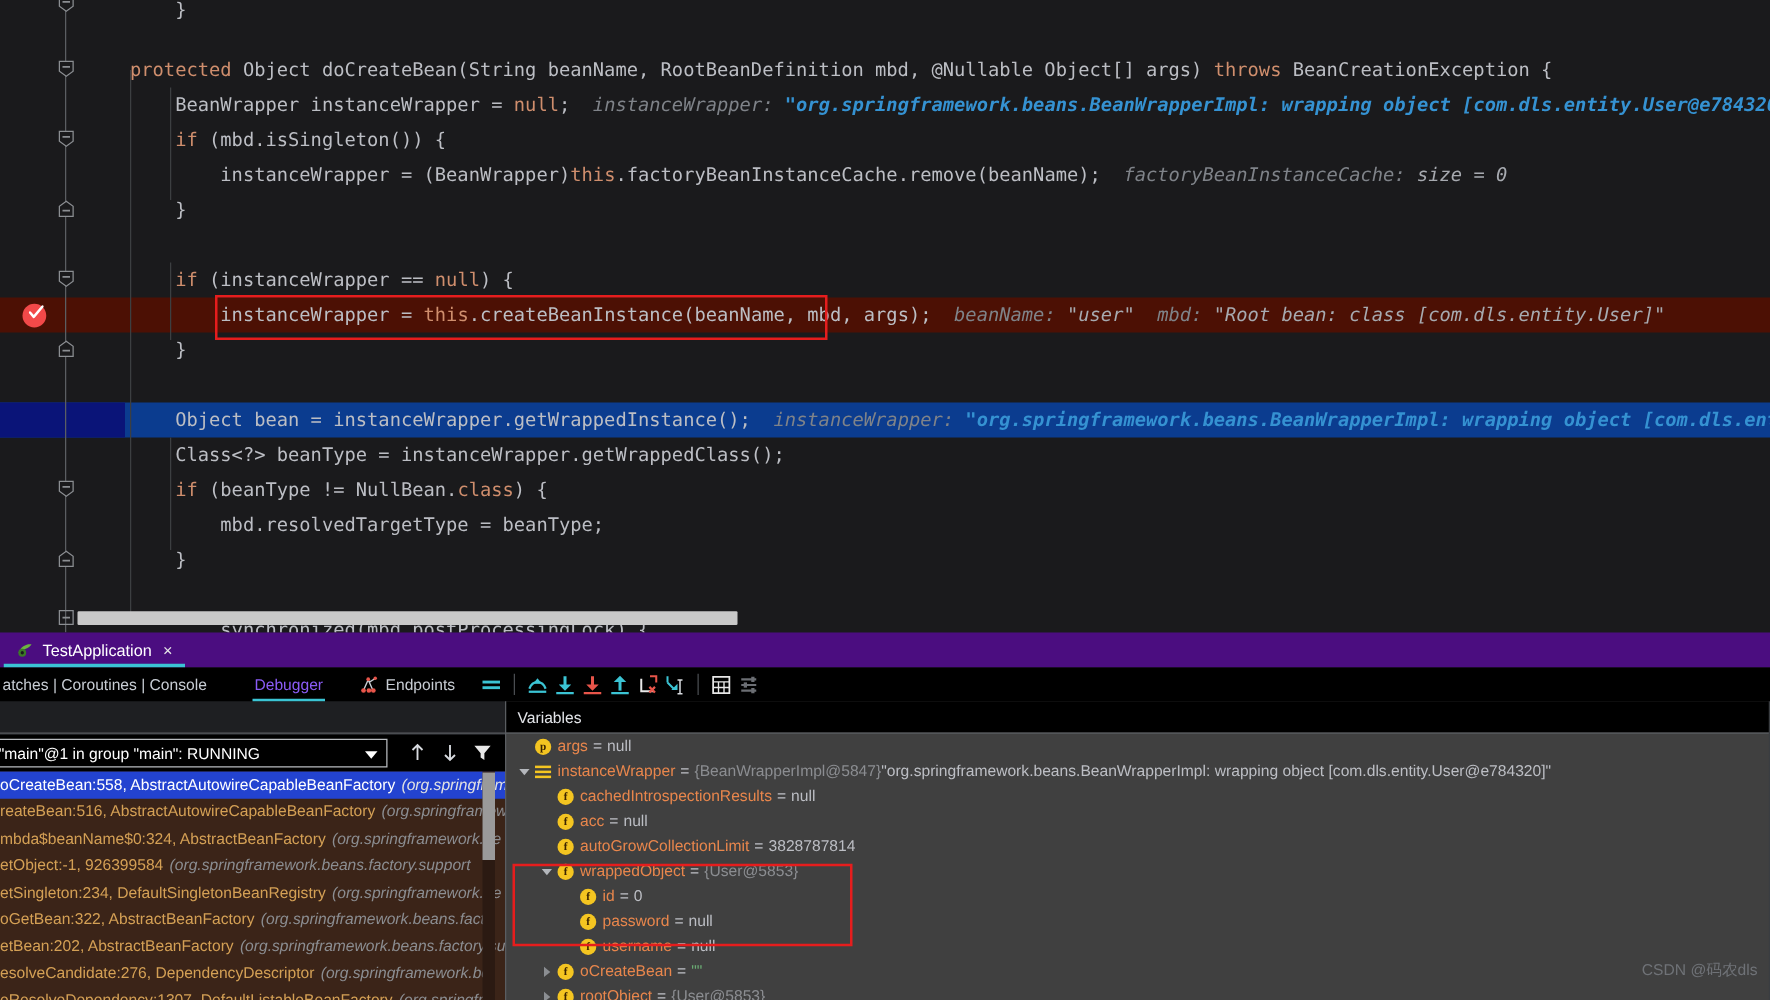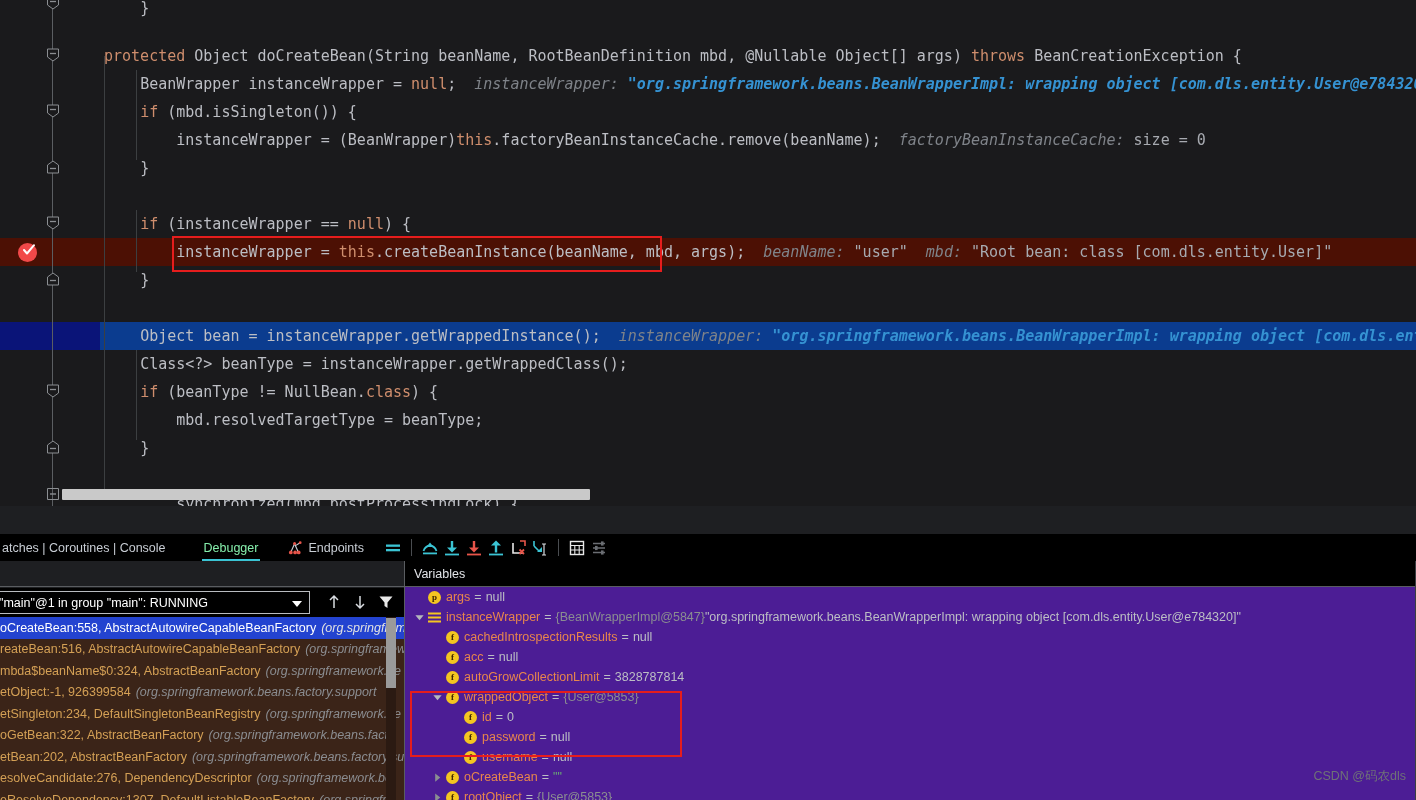--- a/index.html
+++ b/index.html
@@ -50,21 +50,21 @@
     position: absolute; left: 104px; z-index: 3;
     color: #bcbec4; white-space: pre;
   }
   .ind-guide {
     position: absolute; width: 1px; background: #3c3f41; z-index: 2;
   }
 
   .kw  { color: #cf8e6d; }
   .hintv { color: #7f8389; font-style: italic; }
   .hintb { color: #3592d2; font-style: italic; font-weight: bold; }
-  .hinton { color: #a7aab0; }
+  .hinton { color: #a7aab0; font-style: italic; }
 
   .red-box {
     position: absolute; border: 2px solid #e61d1d; z-index: 10;
     pointer-events: none;
   }
 
   .h-scroll {
     position: absolute; left: 62px; top: 489px; width: 528px; height: 11px;
     background: #c9c9c9; z-index: 11; border-radius: 1px;
   }
@@ -91,21 +91,21 @@
   
   .dbar {
     position: absolute; left: 0; top: 534px; width: 1416px; height: 27px;
     background: #000000; z-index: 20;
     display: flex; align-items: center;
   }
   .dtab {
     color: #c8cdd4; font-size: 12.5px; padding: 0 8px; height: 27px;
     display:flex; align-items:center; position: relative; white-space:nowrap;
   }
-  .dtab.sel { color: #86efac; }
+  .dtab.sel { color: #8b5cf6; }
   .dtab.sel .ul { position:absolute; left:6px; right:6px; bottom:0; height:2px; background:#3bc4d4; }
   .ep-ico { width:15px; height:15px; margin-right:5px; display:block; }
   .tb-sep { width:1px; height:17px; background:#4a4d51; margin:0 7px; }
   .tb-btn { width: 22px; height: 22px; display:flex; align-items:center; justify-content:center; }
   .tb-btn svg { display:block; }
 
   
   .panes { position:absolute; left:0; top:561px; width:1416px; height:239px; z-index: 20; }
 
   .pane-head {
@@ -113,21 +113,21 @@
     display:flex; align-items:center;
   }
   .ptab {
     color:#c8cdd4; font-size:12.5px; padding:0 10px; height:25px;
     display:flex; align-items:center; position:relative; white-space:nowrap;
   }
   .ptab.sel { color:#ffffff; }
   .ptab.sel .ul { position:absolute; left:4px; right:4px; bottom:0; height:2px; background:#3bc4d4; }
 
   .frames-pane { position:absolute; left:0; top:0; width:404px; height:239px; }
-  .vars-pane  { position:absolute; left:404px; top:0; width:1012px; height:239px; background:#4c1d95; }
+  .vars-pane  { position:absolute; left:404px; top:0; width:1012px; height:239px; background:#404040; }
   .vsplit { position:absolute; left:404px; top:0; width:1px; height:239px; background:#5a5d61; z-index:3; }
   .hline { position:absolute; left:0; top:25px; width:1416px; height:1px; background:#5a5d61; z-index:3; }
 
   .thread-row {
     position:absolute; left:0; top:27px; width:404px; height:29px;
     background:#000; display:flex; align-items:center; z-index:2;
   }
   .thread-combo {
     position:absolute; left:-8px; top:3px; width:318px; height:23px;
     background:#000; border:1px solid #b9bcc0; display:flex; align-items:center;
@@ -264,20 +264,32 @@
 
     <div class="h-scroll"></div>
     <div class="fold-bottom">
       <svg viewBox="0 0 14 14">
           <path d="M1.5 1.5 h11 v11 h-11 z" fill="none" stroke="#8b8e92"></path>
           <path d="M4 7 h6" stroke="#8b8e92" stroke-width="1.4"></path>
         </svg>
     </div>
   </div>
 
+  <div class="tabbar">
+    <div class="rtab">
+      <svg class="spring-ico" viewBox="0 0 16 16">
+        <path d="M2 11 C4 4, 11 2, 14 3 C12 6, 9 7, 6 8 C4 9, 3 10, 2 11 Z" fill="#6db33f"></path>
+        <circle cx="5.5" cy="10.5" r="3.6" fill="#3b7a27"></circle>
+        <path d="M4 10.5 a1.5 1.5 0 1 0 3 0 a1.5 1.5 0 1 0 -3 0" fill="#1a1a1c"></path>
+      </svg>
+      <span>TestApplication</span>
+      <span class="tab-close">×</span>
+      <span class="underline"></span>
+    </div>
+  </div>
 
   <div class="dbar">
     <div class="dtab" style="margin-left:-6px">atches | Coroutines | Console</div>
     <div class="dtab sel" style="margin-left:22px">
       <span>Debugger</span>
       <span class="ul"></span>
     </div>
     <div class="dtab" style="margin-left:14px">
       <svg class="ep-ico" viewBox="0 0 16 16">
         <path d="M3 13 L7 4 M7 4 L11 13 M8 6 L13 3" stroke="#c8cdd4" stroke-width="1.2" fill="none"></path>

